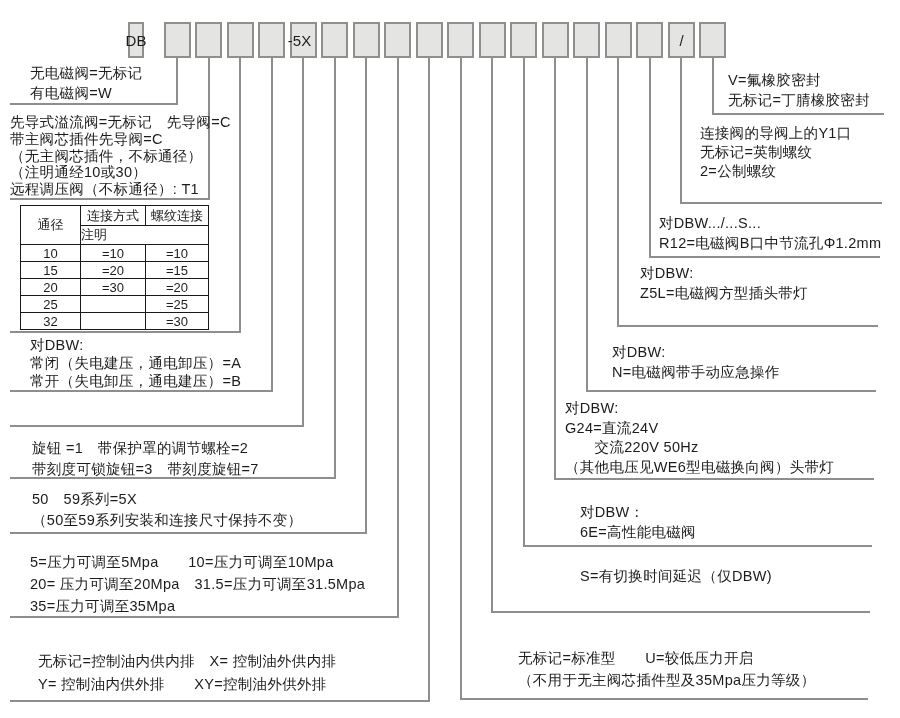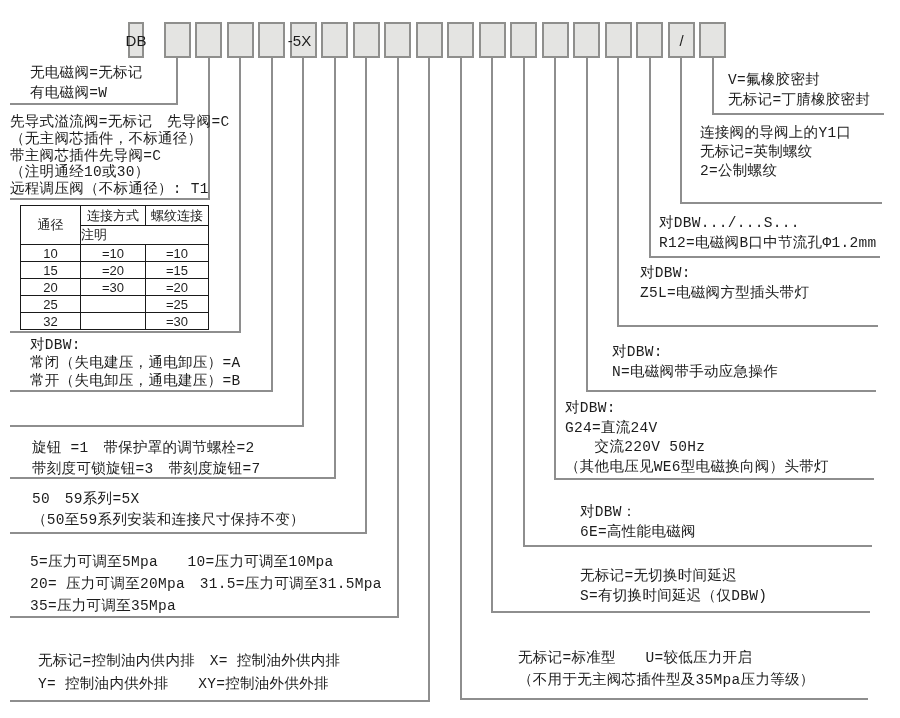--- a/index.html
+++ b/index.html
@@ -5,21 +5,21 @@
   html,body{margin:0;padding:0;background:#ffffff;}
   .canvas{position:relative;width:900px;height:718px;background:#ffffff;overflow:hidden;
           font-family:"Liberation Sans","DejaVu Sans",sans-serif;color:#1c1c1c;}
   .code-box{position:absolute;top:22px;height:36px;width:27px;background:#e4e4e2;
             border:2px solid #8f8f8d;box-sizing:border-box;display:flex;align-items:center;
             justify-content:center;font-size:15px;color:#1c1c1c;}
   .code-box span{white-space:nowrap;}
   .vline{position:absolute;width:2px;background:#8e8e8e;}
   .hline{position:absolute;height:2px;background:#8e8e8e;}
   .tblock{position:absolute;font-size:14.5px;line-height:20px;white-space:nowrap;letter-spacing:0.3px;}
-  .tblock div{white-space:pre;font-family:Liberation Mono, monospace;}
+  .tblock div{white-space:pre;}
   .size-table{position:absolute;left:20px;top:205px;border-collapse:collapse;font-size:13px;
               color:#1c1c1c;table-layout:fixed;}
   .size-table th,.size-table td{border:1.5px solid #1a1a1a;font-weight:normal;text-align:center;
               padding:0 2px;height:16px;overflow:hidden;}
   .size-table .c1{width:55px;}
   .size-table .c2{width:60px;}
   .size-table .c3{width:58px;}
   .size-table .note-cell{text-align:left;padding-left:0;}
 </style>
 </head>
@@ -91,22 +91,22 @@
   <div class="hline" style="top:545px;left:523px;width:349px"></div>
   <div class="hline" style="top:611px;left:491px;width:379px"></div>
   <div class="hline" style="top:698px;left:460px;width:408px"></div>
 
   <div class="tblock" style="left:30px;top:63px">
     <div>无电磁阀=无标记</div>
     <div>有电磁阀=W</div>
   </div>
   <div class="tblock" style="left:10px;top:114px;line-height:16.8px">
     <div>先导式溢流阀=无标记　先导阀=C</div>
+    <div>带主阀芯插件先导阀=C</div>
     <div>（无主阀芯插件，不标通径）</div>
-    <div>带主阀芯插件先导阀=C</div>
     <div>（注明通经10或30）</div>
     <div>远程调压阀（不标通径）: T1</div>
   </div>
 
   <table class="size-table">
     <tbody>
         <tr>
       <th class="c1" rowspan="2" style="height:36px">通径</th>
       <th class="c2" style="height:19px">连接方式</th>
       <th class="c3">螺纹连接</th>
@@ -190,21 +190,20 @@
     <div>对DBW:</div>
     <div>G24=直流24V</div>
     <div>　　交流220V 50Hz</div>
     <div>（其他电压见WE6型电磁换向阀）头带灯</div>
   </div>
   <div class="tblock" style="left:580px;top:502px">
     <div>对DBW：</div>
     <div>6E=高性能电磁阀</div>
   </div>
   <div class="tblock" style="left:580px;top:566px">
-    <div>无标记=无切换时间延迟</div>
     <div>S=有切换时间延迟（仅DBW)</div>
   </div>
   <div class="tblock" style="left:518px;top:647px;line-height:22px">
     <div>无标记=标准型　　U=较低压力开启</div>
     <div>（不用于无主阀芯插件型及35Mpa压力等级）</div>
   </div>
 
 </div>
 
 </body></html>

